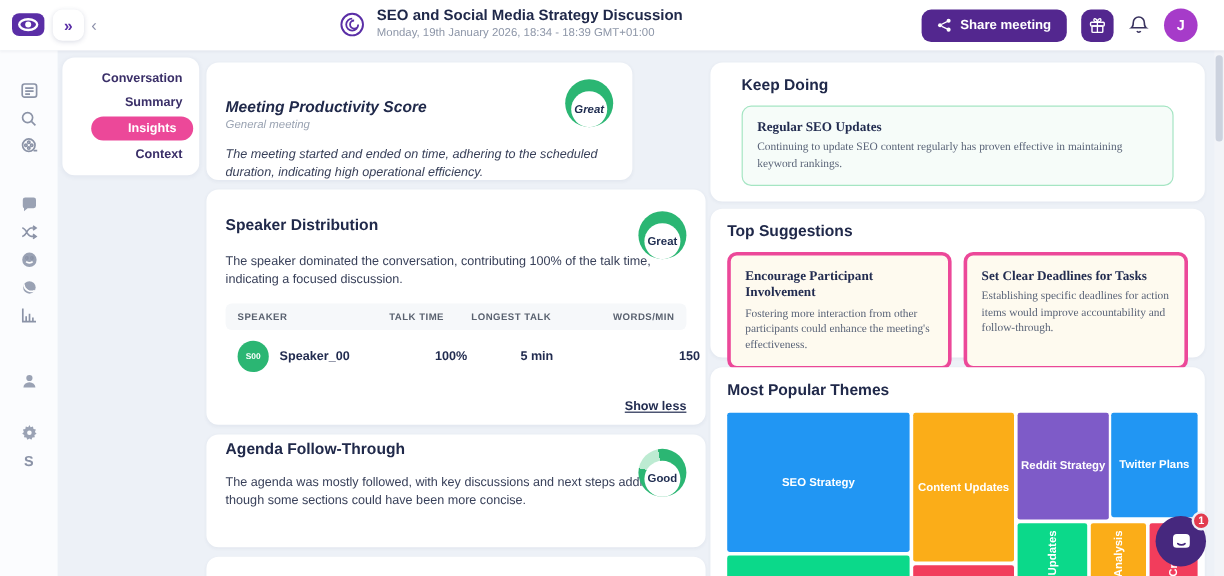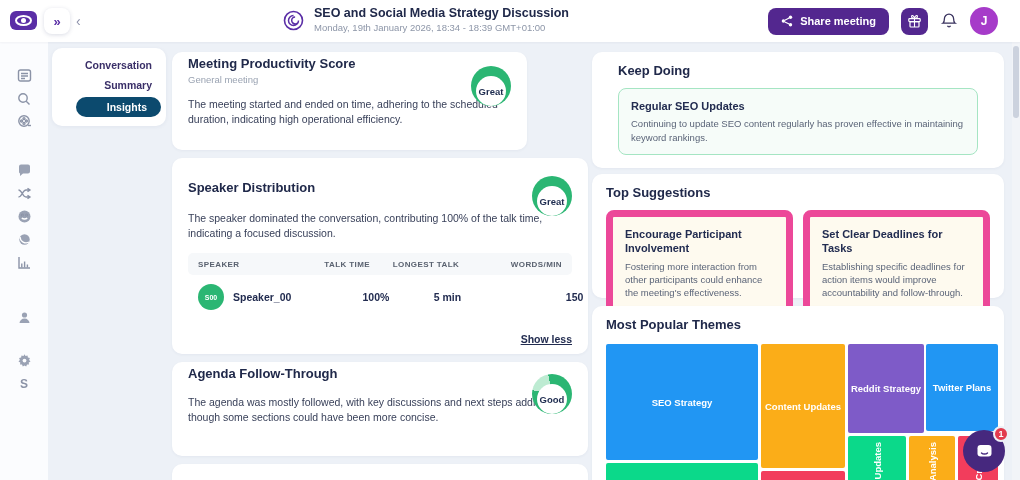--- a/index.html
+++ b/index.html
@@ -36,21 +36,21 @@
   .rail .ric { width:26px; height:23px; display:flex; align-items:center; justify-content:center;
     color:#8b93a7; cursor:pointer; }
   .gap26 { height:26px; } .gap34 { height:32px; } .gap20 { height:20px; }
   .rail svg { stroke:#8b93a7; fill:none; stroke-width:1.4; }
   .s-letter { font-size:12px; font-weight:bold; color:#8b93a7; }
   
   .navcard { position:absolute; left:52px; top:48px; width:114px; background:#fff;
     border-radius:10px; box-shadow:0 1px 4px rgba(40,50,100,.06); padding:7px 0; }
   .nav-item { font-size:10.5px; font-weight:bold; color:#3a2f68; text-align:right;
     padding:4px 14px; cursor:pointer; }
-  .nav-item.active { background:#0c4a6e; color:#fff; border-radius:15px; margin:2px 5px 2px 24px;
+  .nav-item.active { background:#ec4899; color:#fff; border-radius:15px; margin:2px 5px 2px 24px;
     padding:4px 14px; }
   
   .card { position:absolute; background:#fff; border-radius:10px; box-shadow:0 1px 3px rgba(40,50,100,.05); }
   .card-title { font-size:13px; font-weight:bold; color:#20294a; }
   .card-sub { font-size:9.5px; color:#9aa3b2; margin-top:3px; }
   .card-body { font-size:10.5px; color:#39415a; line-height:1.45; }
   .ring { position:absolute; width:40px; height:40px; border-radius:50%; background:#2bb673;
     display:flex; align-items:flex-end; justify-content:center; }
   .ring.good { background:conic-gradient(#2bb673 0turn .78turn, #bdebd2 .78turn .97turn, #2bb673 .97turn 1turn); }
   .ring .inner { width:30px; height:30px; background:#fff; border-radius:50%;
@@ -65,24 +65,24 @@
   .sp-head .c4,.sp-row .c4 { text-align:right; }
   .sp-row { height:44px; padding:0 10px; font-size:10.5px; font-weight:bold; color:#222c50; cursor:pointer; }
   .sp-name { display:flex; align-items:center; gap:9px; font-weight:bold; }
   .sp-avatar { width:26px; height:26px; border-radius:50%; background:#2bb673; color:#fff;
     font-size:7px; font-weight:bold; display:flex; align-items:center; justify-content:center; }
   .talkbar { width:62px; height:4px; background:#5b2d8e; border-radius:2px; margin:2px 2px 0 auto; }
   .show-less { display:block; text-align:right; font-size:10.5px; font-weight:bold; color:#222c50;
     text-decoration:underline; margin-top:14px; cursor:pointer; }
   
   .sec-head { font-size:13px; font-weight:bold; color:#20294a; }
-  .tipgrid { display:flex; gap:10px; margin-top:10px; }
+  .tipgrid { display:flex; gap:10px; margin-top:10px;font-family:Liberation Serif, serif; }
   .tip { flex:1; border-radius:8px; padding:10px 12px; }
   .tip.green { border:1px solid #a5e5c3; background:#f6fcf9; }
-  .tip.yellow { border:7px solid #ec4899; background:#fefaef; }
+  .tip.yellow { border:3px solid #ec4899; background:#fefaef; }
   .tip h4 { font-size:11px; font-weight:bold; color:#222c50; margin-bottom:4px; line-height:1.3; }
   .tip p { font-size:9.5px; color:#5a6478; line-height:1.4; }
   
   .treemap { position:relative; width:392px; height:210px; margin-top:12px; }
   .tm-box { position:absolute; border-radius:2px; display:flex; align-items:center;
     justify-content:center; cursor:pointer; }
   .tm-box span { color:#fff; font-size:9.5px; font-weight:bold; text-align:center; }
   .tm-box.tm-v { align-items:flex-start; }
   .tm-box.tm-v span { writing-mode:vertical-rl; transform:rotate(180deg); padding-top:0; margin-top:6px; }
   
@@ -211,23 +211,24 @@
         <circle cx="7.5" cy="7.6" r="1.9" fill="#fbfcfe" stroke="none"></circle>
       </svg>
   </div>
   <div class="ric s-letter">S</div>
 </div>
 
 <div class="navcard">
   <div class="nav-item">Conversation</div>
   <div class="nav-item">Summary</div>
   <div class="nav-item active">Insights</div>
-</div>
-
-<div class="card" style="left:172px; top:52px; width:355px; height:98px; padding:4px 16px;">
+  <div class="nav-item">Context</div>
+</div>
+
+<div class="card" style="left:172px; top:52px; width:355px; height:98px; padding:29px 16px;font-style:italic;">
   <div class="card-title">Meeting Productivity Score</div>
   <div class="card-sub">General meeting</div>
   <div class="ring" style="top:14px; right:16px;">
     <div class="inner">Great</div>
   </div>
   <div class="card-body" style="margin-top:12px;">The meeting started and ended on time, adhering to the scheduled duration, indicating high operational efficiency.</div>
 </div>
 
 <div class="card" style="left:172px; top:158px; width:416px; height:196px; padding:22px 16px 12px;">
   <div class="card-title">Speaker Distribution</div>

